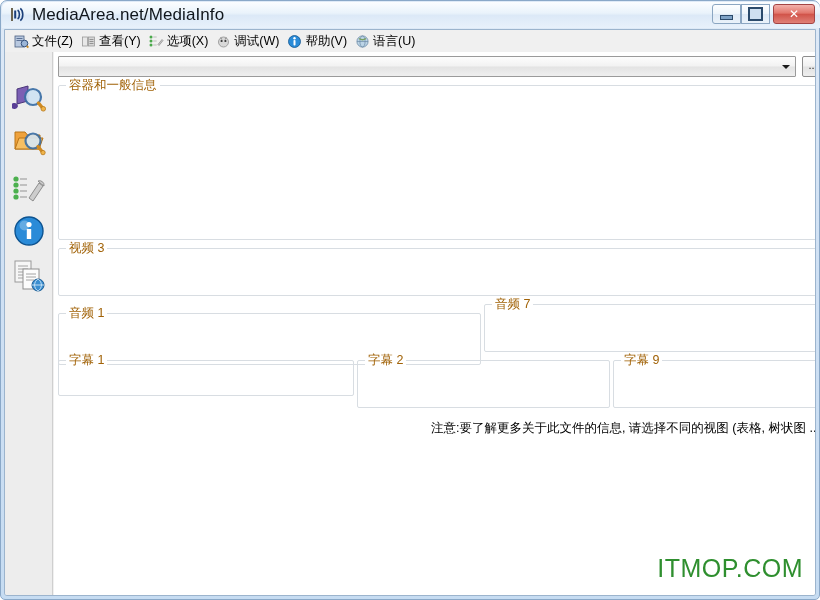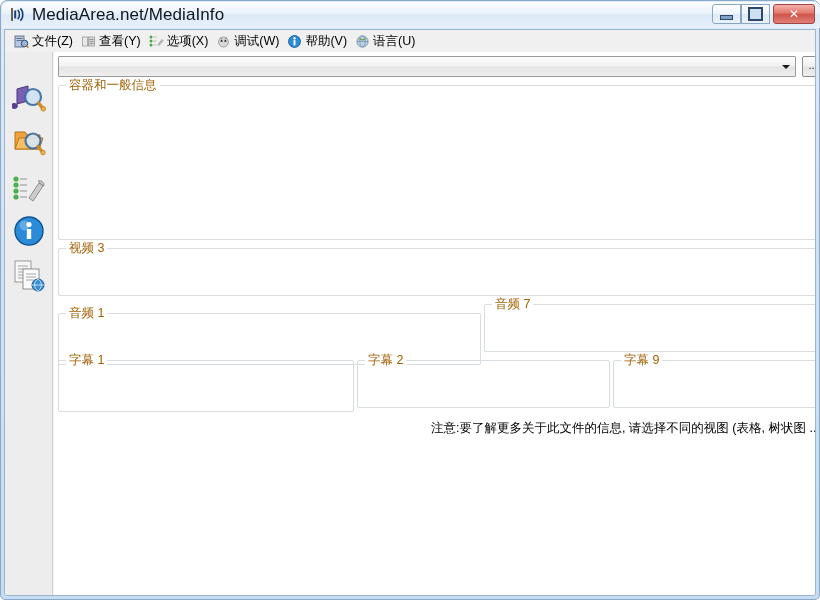--- a/index.html
+++ b/index.html
@@ -225,21 +225,21 @@
     font-size: 12.5px;
     color: #000;
     line-height: 17px;
     white-space: pre-line;
   }
 
   #gb-general { left: 4px; top: 33px; width: 766px; height: 155px; }
   #gb-video1  { left: 4px; top: 196px; width: 766px; height: 48px; }
   #gb-audio1  { left: 4px; top: 261px; width: 423px; height: 52px; }
   #gb-audio2  { left: 430px; top: 252px; width: 340px; height: 48px; }
-  #gb-sub1    { left: 4px; top: 308px; width: 296px; height: 52px; text-align: center; }
+  #gb-sub1    { left: 4px; top: 308px; width: 296px; height: 36px; text-align: center; }
   #gb-sub2    { left: 303px; top: 308px; width: 253px; height: 48px; padding-left: 12px; }
   #gb-sub3    { left: 559px; top: 308px; width: 211px; height: 48px; }
 
   
   #note-text {
     position: absolute;
     left: 300px; top: 368px;
     width: 470px;
     text-align: right;
     font-size: 12.5px;
@@ -475,15 +475,16 @@
         <div class="gb-body"></div>
       </div>
 
       <div class="groupbox" id="gb-sub3">
         <div class="gb-label">字幕 9</div>
         <div class="gb-body"></div>
       </div>
 
       <div id="note-text">注意:要了解更多关于此文件的信息, 请选择不同的视图 (表格, 树状图 ...)</div>
 
+      <div id="watermark" style="color: rgb(47, 143, 47);">ITMOP.COM</div>
     </div>
   </div>
 </div>
 
 </body></html>

